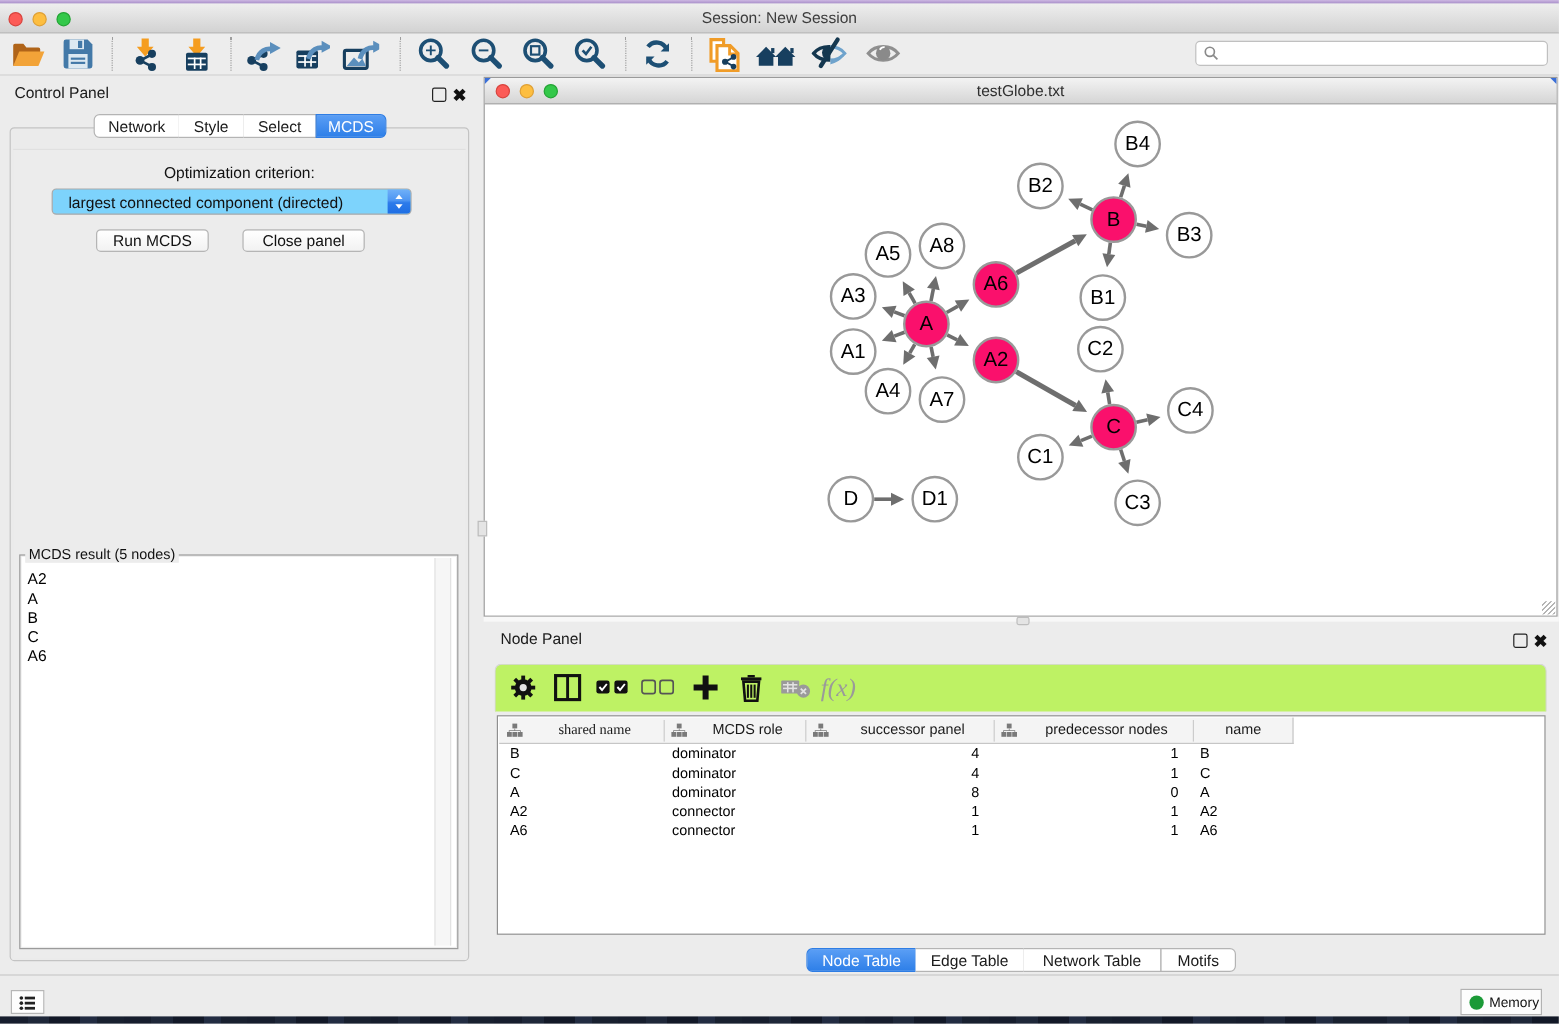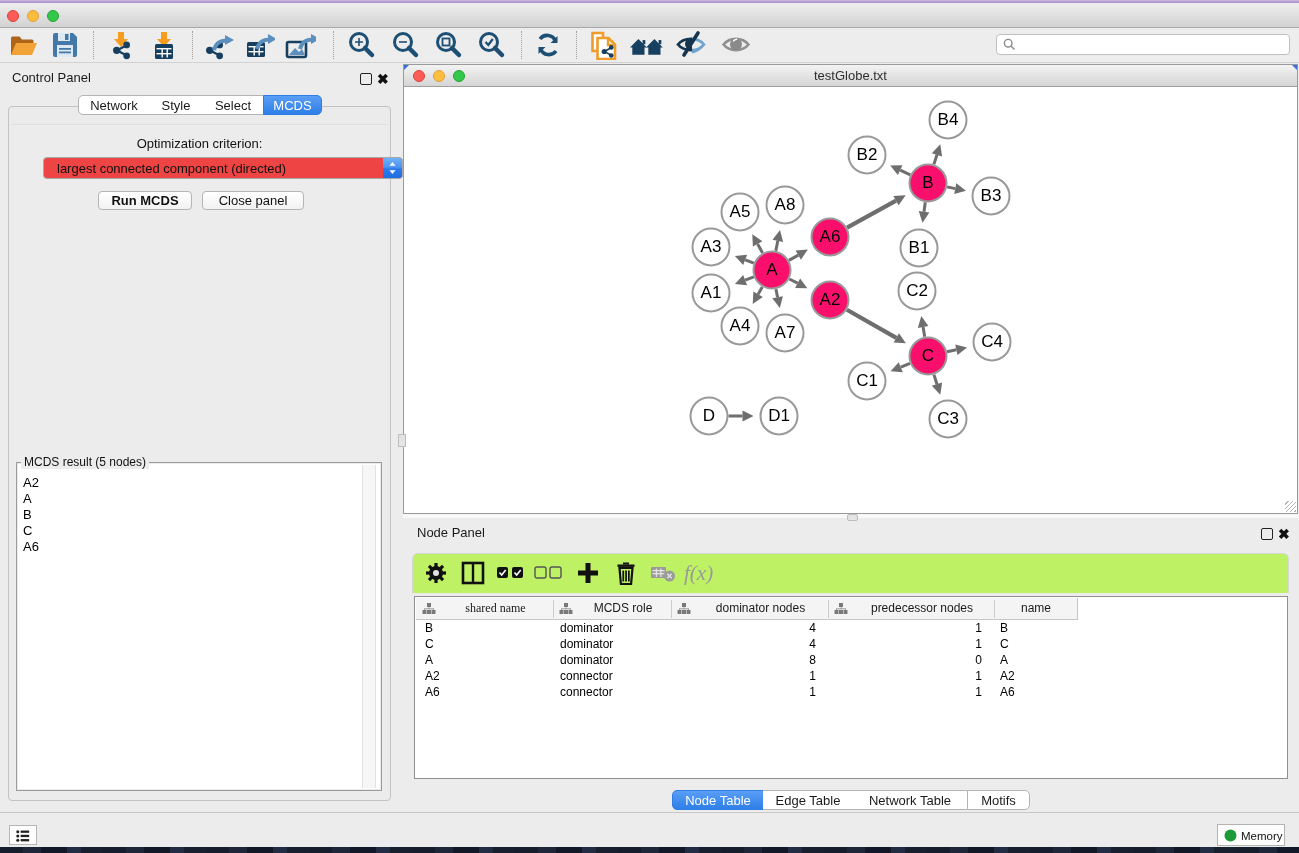--- a/index.html
+++ b/index.html
@@ -24,21 +24,21 @@
 #cp-title{left:12px;top:70px;font-size:13px;color:#1a1a1a;}
 .winbtn-sq{width:10px;height:10px;border:1.6px solid #222;border-radius:2px;}
 .winbtn-x{font-size:14px;font-weight:bold;color:#111;line-height:12px;}
 .tabseg{position:absolute;top:0;height:20px;background:#fff;border:1px solid #b4b4b4;
   box-sizing:border-box;font-size:13px;color:#1a1a1a;text-align:center;line-height:19px;}
 #cp-border{left:8px;top:106px;width:383px;height:695px;border:1px solid #c3c3c3;
   border-radius:4px;background:#ebebeb;box-sizing:border-box;}
 #cp-inner{left:11px;top:124px;width:377px;height:674px;background:#ececec;
   border-top:1px solid #e0e0e0;}
 #optlabel{left:0px;top:136px;width:399px;text-align:center;font-size:13px;color:#111;}
-#dropdown{left:43px;top:157px;width:360px;height:22px;background:#ef4444;border:1px solid #a9a9a9;
+#dropdown{left:43px;top:157px;width:300px;height:22px;background:#7dd3fc;border:1px solid #a9a9a9;
   border-radius:4px;box-sizing:border-box;}
 #dropdown .dtext{position:absolute;left:13px;top:3px;font-size:13px;color:#111;}
 #dropcap{position:absolute;right:0px;top:0px;width:19px;height:20px;border-radius:0 3px 3px 0;
   background:linear-gradient(#6fb0f8 0%,#4d95f2 45%,#2d7bea 55%,#1e6ee4 100%);}
 .btn{position:absolute;height:19px;background:linear-gradient(#ffffff,#f2f2f2);border:1px solid #b5b5b5;
   border-radius:4px;box-sizing:border-box;font-size:13px;color:#111;text-align:center;line-height:17px;}
 #fieldset{left:16px;top:462px;width:366px;height:329px;border:1px solid #9b9b9b;box-sizing:border-box;}
 #legend{left:21px;top:455px;background:#ececec;padding:0 3px;font-size:12px;color:#111;}
 #listbox{left:18px;top:464px;width:362px;height:325px;background:#fff;}
 #scrolltrack{position:absolute;right:4px;top:1px;width:12px;height:323px;background:#f6f6f6;
@@ -75,20 +75,21 @@
 #wallpaper{left:0;top:847px;width:1299px;height:6px;
   background:repeating-linear-gradient(90deg,#161d2d 0 23px,#1e2739 23px 41px,#121827 41px 67px,#222c42 67px 81px,#18202f 81px 103px);}
 </style>
 </head>
 <body>
 <div class="abs" id="wptop"></div>
 <div class="abs" id="titlebar">
   <div class="tl" style="left:7px;background:#fc5b57;border:1px solid #d8443e;box-sizing:border-box;"></div>
   <div class="tl" style="left:27px;background:#fdbe40;border:1px solid #dfa035;box-sizing:border-box;"></div>
   <div class="tl" style="left:47px;background:#34c84a;border:1px solid #24a435;box-sizing:border-box;"></div>
+  <div class="title">Session: New Session</div>
 </div>
 <div class="abs" id="toolbar">
 <div class="tsep" style="left:93px;"></div>
 <div class="tsep" style="left:192px;"></div>
 <div class="tsep" style="left:333px;"></div>
 <div class="tsep" style="left:521px;"></div>
 <div class="tsep" style="left:576px;"></div>
 <svg class="ticon" style="left:7px;top:2px;" width="32" height="30" viewBox="0 0 32 30">
       <path d="M4 25 V8 a1.5 1.5 0 0 1 1.5 -1.5 h7 l2.5 3 h10 a1.5 1.5 0 0 1 1.5 1.5 v3" fill="#b06419"></path>
       <path d="M4 25 L9 13 h21 L25 25 Z" fill="#f2a338"></path>
@@ -241,21 +242,21 @@
 <div class="abs tabseg" style="left:263px;width:59px;border-radius:0 5px 5px 0;border:1px solid #2e7de4;background:linear-gradient(#5a9ef5,#2e7fe8);color:#fff;">MCDS</div>
 <style>.tabseg{top:95px;}</style>
 <div class="abs" id="optlabel">Optimization criterion:</div>
 <div class="abs" id="dropdown">
     <span class="dtext">largest connected component (directed)</span>
   <div id="dropcap"><svg width="19" height="20" viewBox="0 0 19 20">
         <path d="M9.5 4l3 3.8H6.5z" fill="#fff"></path>
         <path d="M9.5 16l3-3.8H6.5z" fill="#fff"></path>
       </svg></div>
 </div>
-<div class="abs btn" style="left:98px;top:191px;width:94px;font-weight:bold;">Run MCDS</div>
+<div class="abs btn" style="left:80px;top:191px;width:94px;">Run MCDS</div>
 <div class="abs btn" style="left:202px;top:191px;width:102px;">Close panel</div>
 <div class="abs" id="fieldset"></div>
 <div class="abs" id="listbox">
   <div class="listitem" style="top:11px;">A2</div>
   <div class="listitem" style="top:27px;">A</div>
   <div class="listitem" style="top:43px;">B</div>
   <div class="listitem" style="top:59px;">C</div>
   <div class="listitem" style="top:75px;">A6</div>
   <div id="scrolltrack"></div>
 </div>
@@ -451,21 +452,21 @@
           <rect x="9.5" y="8" width="4" height="4"></rect>
           <path d="M6.7 5h0.6v2h-0.6z M2 6.5h10v0.7H2z M2 6.5h0.6v2H2z M11.4 6.5h0.6v2h-0.6z"></path>
         </g>
       </svg>
     <div class="hsep" style="left:137px;"></div>
     <div class="hsep" style="left:255px;"></div>
     <div class="hsep" style="left:412px;"></div>
     <div class="hsep" style="left:578px;"></div>
     <div class="hcell" style="left:22px;width:115px;font-family:Liberation Serif, serif;">shared name</div>
     <div class="hcell" style="left:159px;width:96px;">MCDS role</div>
-    <div class="hcell" style="left:277px;width:135px;">dominator nodes</div>
+    <div class="hcell" style="left:277px;width:135px;">successor panel</div>
     <div class="hcell" style="left:434px;width:144px;">predecessor nodes</div>
     <div class="hcell" style="left:578px;width:84px;">name</div>
   </div>
 <div class="cell" style="left:10px;top:24px;">B</div>
 <div class="cell" style="left:145px;top:24px;">dominator</div>
 <div class="cell" style="left:256px;top:24px;width:145px;text-align:right;">4</div>
 <div class="cell" style="left:420px;top:24px;width:147px;text-align:right;">1</div>
 <div class="cell" style="left:585px;top:24px;">B</div>
 <div class="cell" style="left:10px;top:40px;">C</div>
 <div class="cell" style="left:145px;top:40px;">dominator</div>

